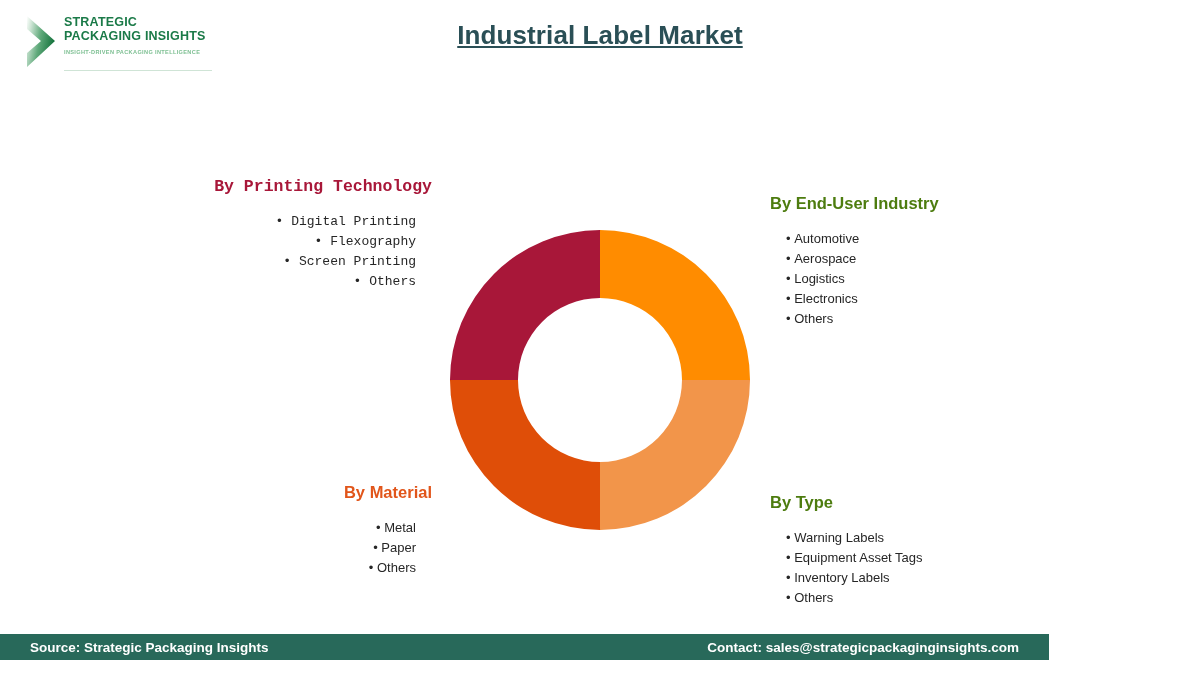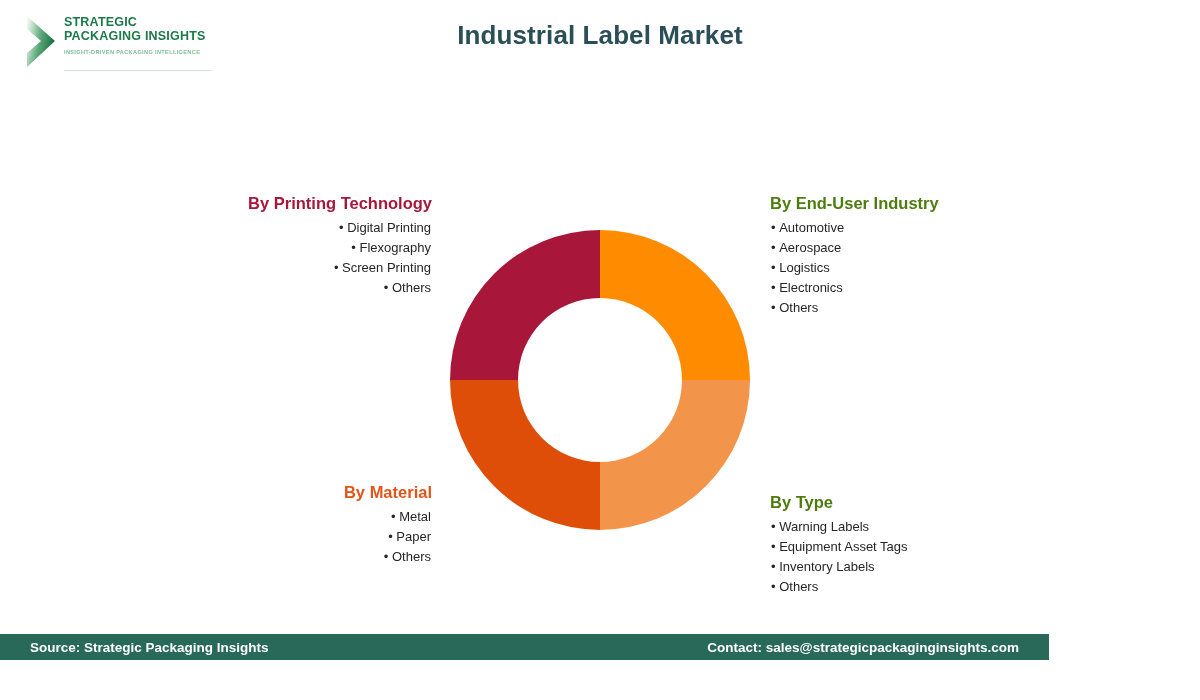--- a/index.html
+++ b/index.html
@@ -70,20 +70,21 @@
   #page-title {
     position: absolute;
     left: 0;
     top: 20px;
     width: 1200px;
     text-align: center;
     font-size: 26px;
     font-weight: bold;
     color: #2A4F56;
     letter-spacing: 0.1px;
+    text-decoration: underline;
   }
 
   
   #donut-wrap {
     position: absolute;
     left: 450px;
     top: 230px;
     width: 300px;
     height: 300px;
   }
@@ -93,41 +94,42 @@
     position: absolute;
   }
   .seg-title {
     font-size: 16.5px;
     font-weight: bold;
     margin: 0 0 5px 0;
     white-space: nowrap;
   }
   .seg-list {
     list-style: none;
-    margin: 1px;
+    margin: 16px;
     padding: 0;
   }
   .seg-list li {
     font-size: 13px;
     color: #262626;
     line-height: 20px;
     white-space: nowrap;
   }
   .seg-list li .bullet {
     font-size: 13px;
     color: #262626;
   }
 
   .align-right { text-align: right; }
   .align-left  { text-align: left; }
 
   #block-printing-technology {
     left: 150px;
-    top: 194px;
+    top: 177px;
     width: 282px;
+    font-family: Liberation Mono, monospace;
   }
   #block-end-user-industry {
     left: 770px;
     top: 194px;
     width: 300px;
   }
   #block-material {
     left: 150px;
     top: 483px;
     width: 282px;

